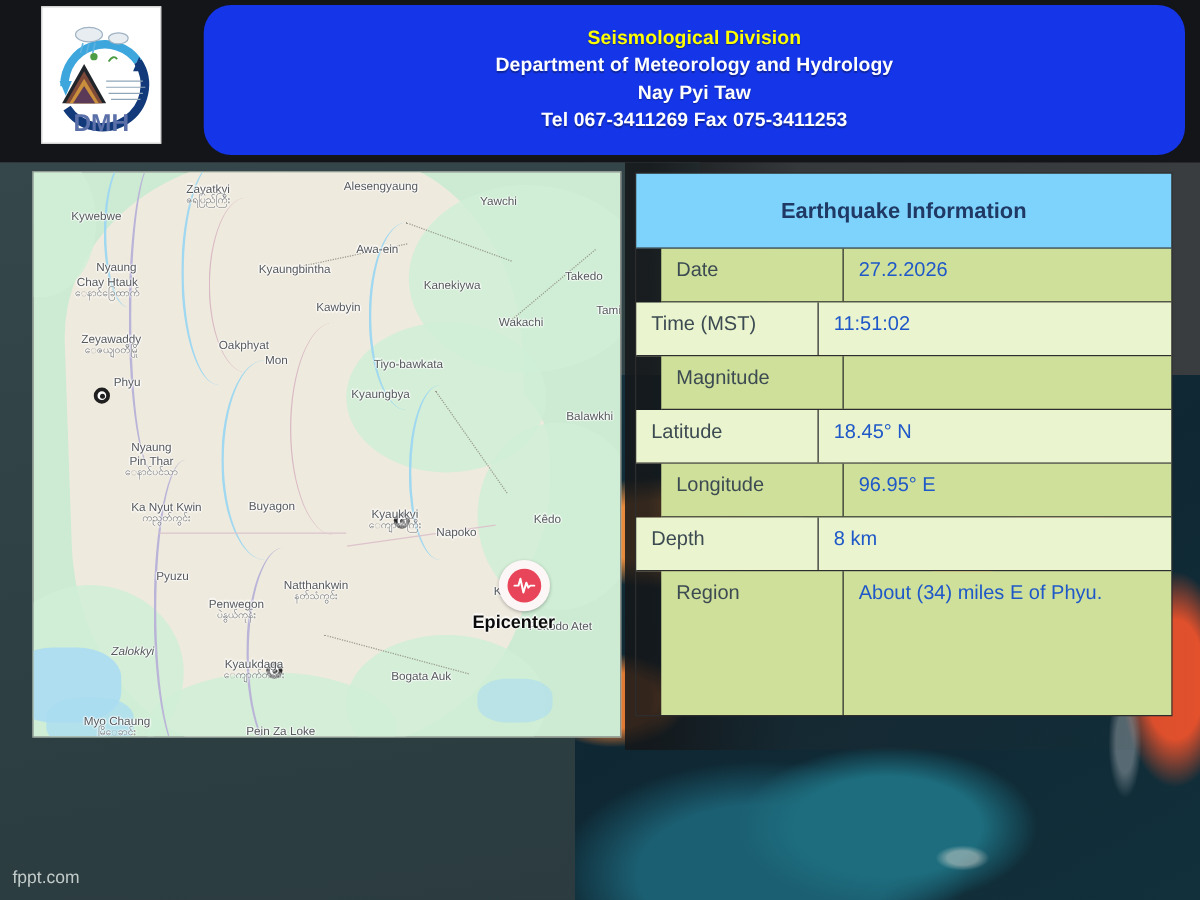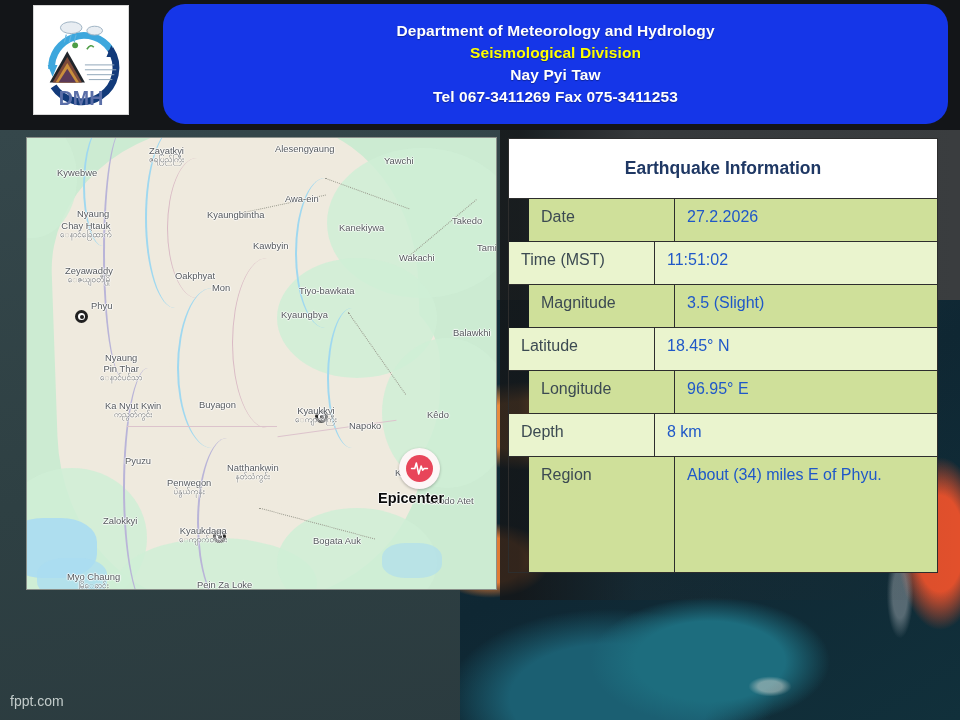--- a/index.html
+++ b/index.html
@@ -172,21 +172,21 @@
   }
 
   
   #table {
     position:absolute; left:508px; top:138px; width:430px;
     border:1px solid #2d2d2d;
     border-collapse:collapse;
   }
   #table-head {
     height:60px;
-    background:#ffffff;
+    background:#7dd3fc;
     border-bottom:1px solid #2d2d2d;
     display:flex; align-items:center; justify-content:center;
   }
   #table-head span {
     color:#1f3864; font-size:17.5px; font-weight:bold;
   }
   .trow {
     display:flex;
     border-bottom:1px solid #2d2d2d;
     min-height:43px;
@@ -264,22 +264,22 @@
         <line x1="52" y1="60" x2="82" y2="60"></line>
           <line x1="52" y1="65" x2="84" y2="65"></line>
         <line x1="54" y1="70" x2="82" y2="70"></line>
           <line x1="56" y1="75" x2="80" y2="75"></line>
       </g>
       <text x="48" y="101" font-family="Liberation Sans, sans-serif" font-size="20" font-weight="bold" fill="#5b6fa8" text-anchor="middle">DMH</text>
     </svg>
   </div>
 
   <div id="banner">
+    <div class="banner-line accent">Seismological Division</div>
     <div class="banner-line">Department of Meteorology and Hydrology</div>
-    <div class="banner-line accent">Seismological Division</div>
     <div class="banner-line">Nay Pyi Taw</div>
     <div class="banner-line">Tel 067-3411269 Fax 075-3411253</div>
   </div>
 
   <div id="map">
     <div class="landmass"></div>
     <div class="landmass2"></div>
 
     <div class="hill" style="left:300px;top:10px;width:190px;height:150px;"></div>
     <div class="hill" style="left:250px;top:120px;width:160px;height:120px;"></div>
@@ -342,21 +342,21 @@
         <div class="maplabel" style="left: 73px; top: 226px;"><span>Pin Thar</span><span class="mm">ေနာင်ပင်သာ</span></div>
         <div class="maplabel" style="left: 78px; top: 263px;"><span>Ka Nyut Kwin</span><span class="mm">ကညွတ်ကွင်း</span></div>
         <div class="maplabel" style="left: 172px; top: 262px;"><span>Buyagon</span></div>
         <div class="maplabel" style="left: 268px; top: 268px;"><span>Kyaukkvi</span><span class="mm">ေကျာက်ကြီး</span></div>
         <div class="maplabel" style="left: 322px; top: 283px;"><span>Napoko</span></div>
         <div class="maplabel" style="left: 400px; top: 272px;"><span>Kêdo</span></div>
         <div class="maplabel" style="left: 200px; top: 325px;"><span>Natthankwin</span><span class="mm">နတ်သံကွင်း</span></div>
         <div class="maplabel" style="left: 98px; top: 318px;"><span>Pyuzu</span></div>
         <div class="maplabel" style="left: 140px; top: 340px;"><span>Penwegon</span><span class="mm">ပဲနွယ်ကုန်း</span></div>
         <div class="maplabel" style="left: 368px; top: 330px;"><span>Kawki</span></div>
-        <div class="maplabel" style="left: 76px; top: 378px;"><span>Zalokkyi</span></div>
+        <div class="maplabel" style="left: 62px; top: 378px; font-style: italic;"><span>Zalokkyi</span></div>
         <div class="maplabel" style="left: 396px; top: 358px;"><span>Pokodo Atet</span></div>
         <div class="maplabel" style="left: 152px; top: 388px;"><span>Kyaukdaga</span><span class="mm">ေကျာက်တံခား</span></div>
         <div class="maplabel" style="left: 286px; top: 398px;"><span>Bogata Auk</span></div>
         <div class="maplabel" style="left: 40px; top: 434px;"><span>Myo Chaung</span><span class="mm">မြိုေခာင်း</span></div>
         <div class="maplabel" style="left: 170px; top: 442px;"><span>Pein Za Loke</span><span class="mm">ပေပ်ဇလုတ်</span></div>
       </div>
 
     <div id="epi-wrap">
       <div id="epi-pin">
         <div id="epi-dot">
@@ -377,21 +377,20 @@
         <div class="trow dark">
           <div class="tkey">Date</div>
           <div class="tval">27.2.2026</div>
         </div>
         <div class="trow light">
           <div class="tkey">Time (MST)</div>
           <div class="tval">11:51:02</div>
         </div>
         <div class="trow dark">
           <div class="tkey">Magnitude</div>
-          <div class="tval">3.5 (Slight)</div>
         </div>
         <div class="trow light">
           <div class="tkey">Latitude</div>
           <div class="tval">18.45° N</div>
         </div>
         <div class="trow dark">
           <div class="tkey">Longitude</div>
           <div class="tval">96.95° E</div>
         </div>
         <div class="trow light">

